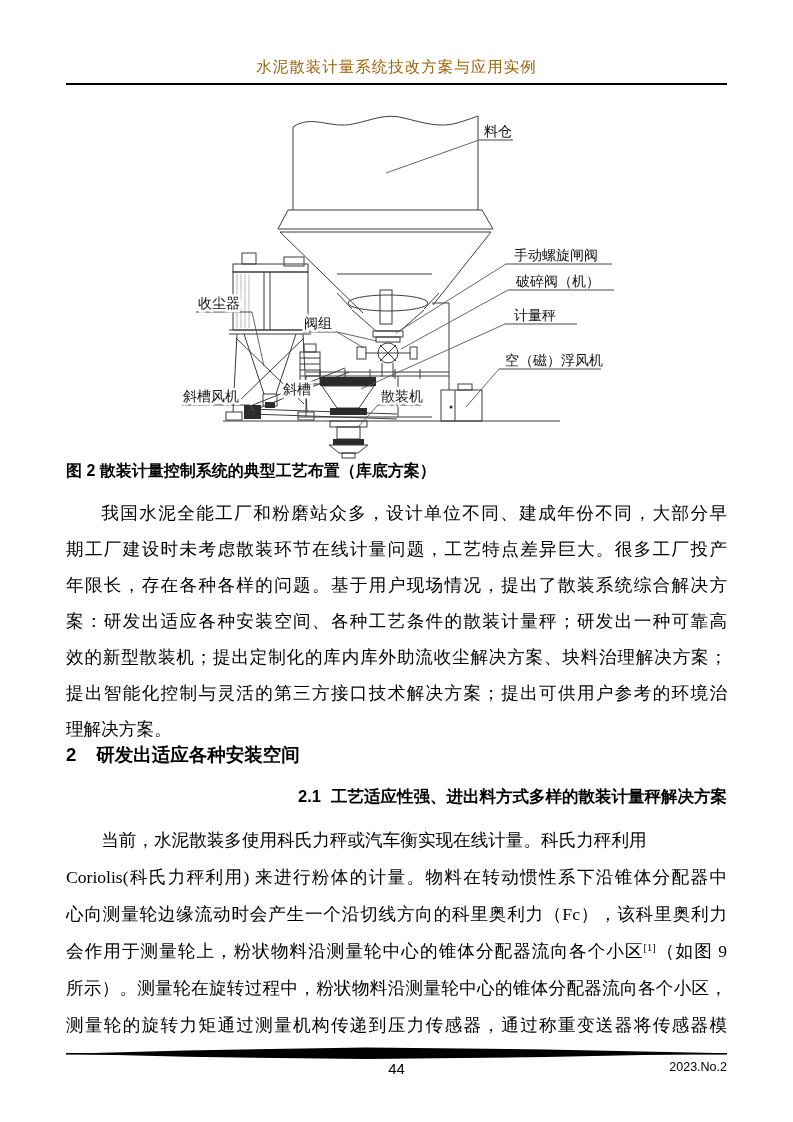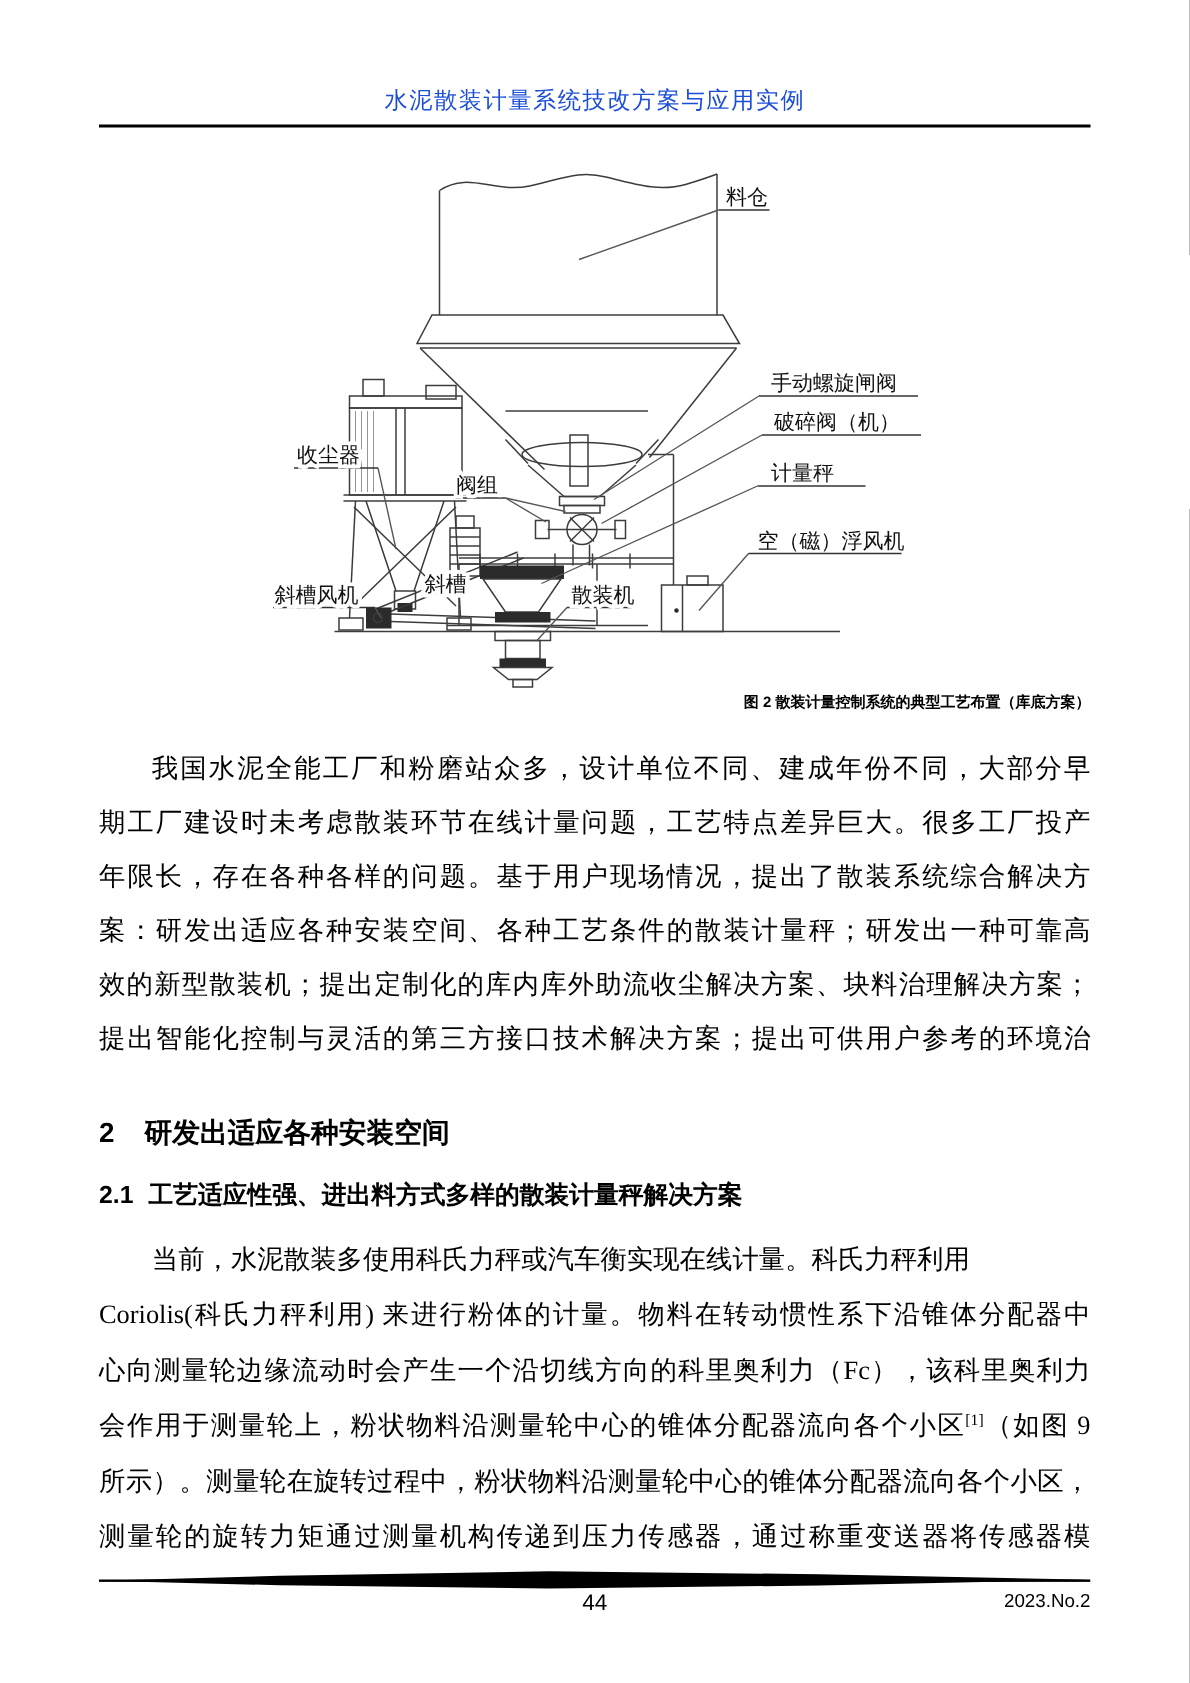--- a/index.html
+++ b/index.html
@@ -3,56 +3,56 @@
 <meta charset="utf-8">
 <style>
   html,body{margin:0;padding:0;background:#888;}
   .page{
     position:relative;width:793px;height:1122px;margin:0 auto;background:#ffffff;
     font-family:"Liberation Serif","DejaVu Serif",serif;color:#000;overflow:hidden;
   }
   
   .header-title{
     position:absolute;top:57px;left:66px;width:661px;text-align:center;
-    font-size:15.5px;letter-spacing:1px;color:#1d4ed8;
+    font-size:15.5px;letter-spacing:1px;color:#a16207;
   }
   .header-rule{position:absolute;top:83px;left:66px;width:661px;height:2px;background:#000;}
   
   .figure-wrap{position:absolute;top:95px;left:66px;width:661px;height:370px;}
   .figure-wrap svg{display:block;width:661px;height:370px;}
   .ln{stroke:#3c3c3c;stroke-width:1;fill:none;}
   .thin{stroke:#8a8a8a;stroke-width:.6;fill:none;}
   .dk{fill:#2b2b2b;stroke:none;}
   .leader{stroke:#555;stroke-width:.9;fill:none;}
   .ulne{stroke:#333;stroke-width:.9;}
   .lbl{font-family:"Liberation Serif","DejaVu Serif",serif;font-size:14px;fill:#111;}
   .halo{stroke:#fff;stroke-width:5;paint-order:stroke;}
   .figure-caption{
-    position:absolute;top:461px;left:66px;width:661px;text-align:right;
-    font-family:"Liberation Sans","DejaVu Sans",sans-serif;font-weight:bold;font-size:10px;
+    position:absolute;top:461px;left:66px;width:661px;text-align:left;
+    font-family:"Liberation Sans","DejaVu Sans",sans-serif;font-weight:bold;font-size:16px;
   }
   
   .para{position:absolute;left:66px;width:661px;font-size:17.6px;color:#000;}
   .para .line{height:36px;line-height:36px;text-align:justify;white-space:nowrap;}
   .para .line.fill{text-align-last:justify;-moz-text-align-last:justify;}
   .para .line.nofill{text-align-last:left;}
   .para .line.indent{text-indent:2em;}
   .para .supref{font-size:10.5px;vertical-align:6px;}
   #para1{top:492px;font-family:Liberation Serif, serif;}
   #para2{top:818px;}
   #para2 .line{height:37px;line-height:37px;}
   
   .h2{
     position:absolute;top:742px;left:66px;width:661px;
     font-family:"Liberation Sans","DejaVu Sans",sans-serif;font-weight:bold;font-size:18.5px;
   }
   .h2 .hnum{display:inline-block;margin-right:20px;}
   .h3{
     position:absolute;top:786px;left:66px;width:661px;
-    font-family:"Liberation Sans","DejaVu Sans",sans-serif;font-weight:bold;font-size:16.5px;
+    font-family:"Liberation Sans","DejaVu Sans",sans-serif;font-weight:bold;font-size:16.5px;text-align:right;
   }
   .h3 .hnum{display:inline-block;margin-right:10px;}
   
   .footer-bar{position:absolute;top:1046px;left:66px;width:661px;height:14px;}
   .footer-page{
     position:absolute;top:1060px;left:66px;width:661px;text-align:center;
     font-family:"Liberation Sans","DejaVu Sans",sans-serif;font-size:15px;
   }
   .footer-issue{
     position:absolute;top:1060px;right:66px;text-align:right;
@@ -232,20 +232,21 @@
 
   <div class="figure-caption">图 2 散装计量控制系统的典型工艺布置（库底方案）</div>
 
   <div class="para" id="para1">
       <div class="line indent fill"><span>我国水泥全能工厂和粉磨站众多，设计单位不同、建成年份不同，大部分早</span><sup class="supref"></sup><span></span></div>
       <div class="line fill"><span>期工厂建设时未考虑散装环节在线计量问题，工艺特点差异巨大。很多工厂投产</span><sup class="supref"></sup><span></span></div>
       <div class="line fill"><span>年限长，存在各种各样的问题。基于用户现场情况，提出了散装系统综合解决方</span><sup class="supref"></sup><span></span></div>
       <div class="line fill"><span>案：研发出适应各种安装空间、各种工艺条件的散装计量秤；研发出一种可靠高</span><sup class="supref"></sup><span></span></div>
       <div class="line fill"><span>效的新型散装机；提出定制化的库内库外助流收尘解决方案、块料治理解决方案；</span><sup class="supref"></sup><span></span></div>
       <div class="line fill"><span>提出智能化控制与灵活的第三方接口技术解决方案；提出可供用户参考的环境治</span><sup class="supref"></sup><span></span></div>
+      <div class="line nofill"><span>理解决方案。</span><sup class="supref"></sup><span></span></div>
     </div>
 
   <div class="h2">
     <span class="hnum">2</span><span>研发出适应各种安装空间</span>
   </div>
 
   <div class="h3">
     <span class="hnum">2.1</span><span>工艺适应性强、进出料方式多样的散装计量秤解决方案</span>
   </div>
 

